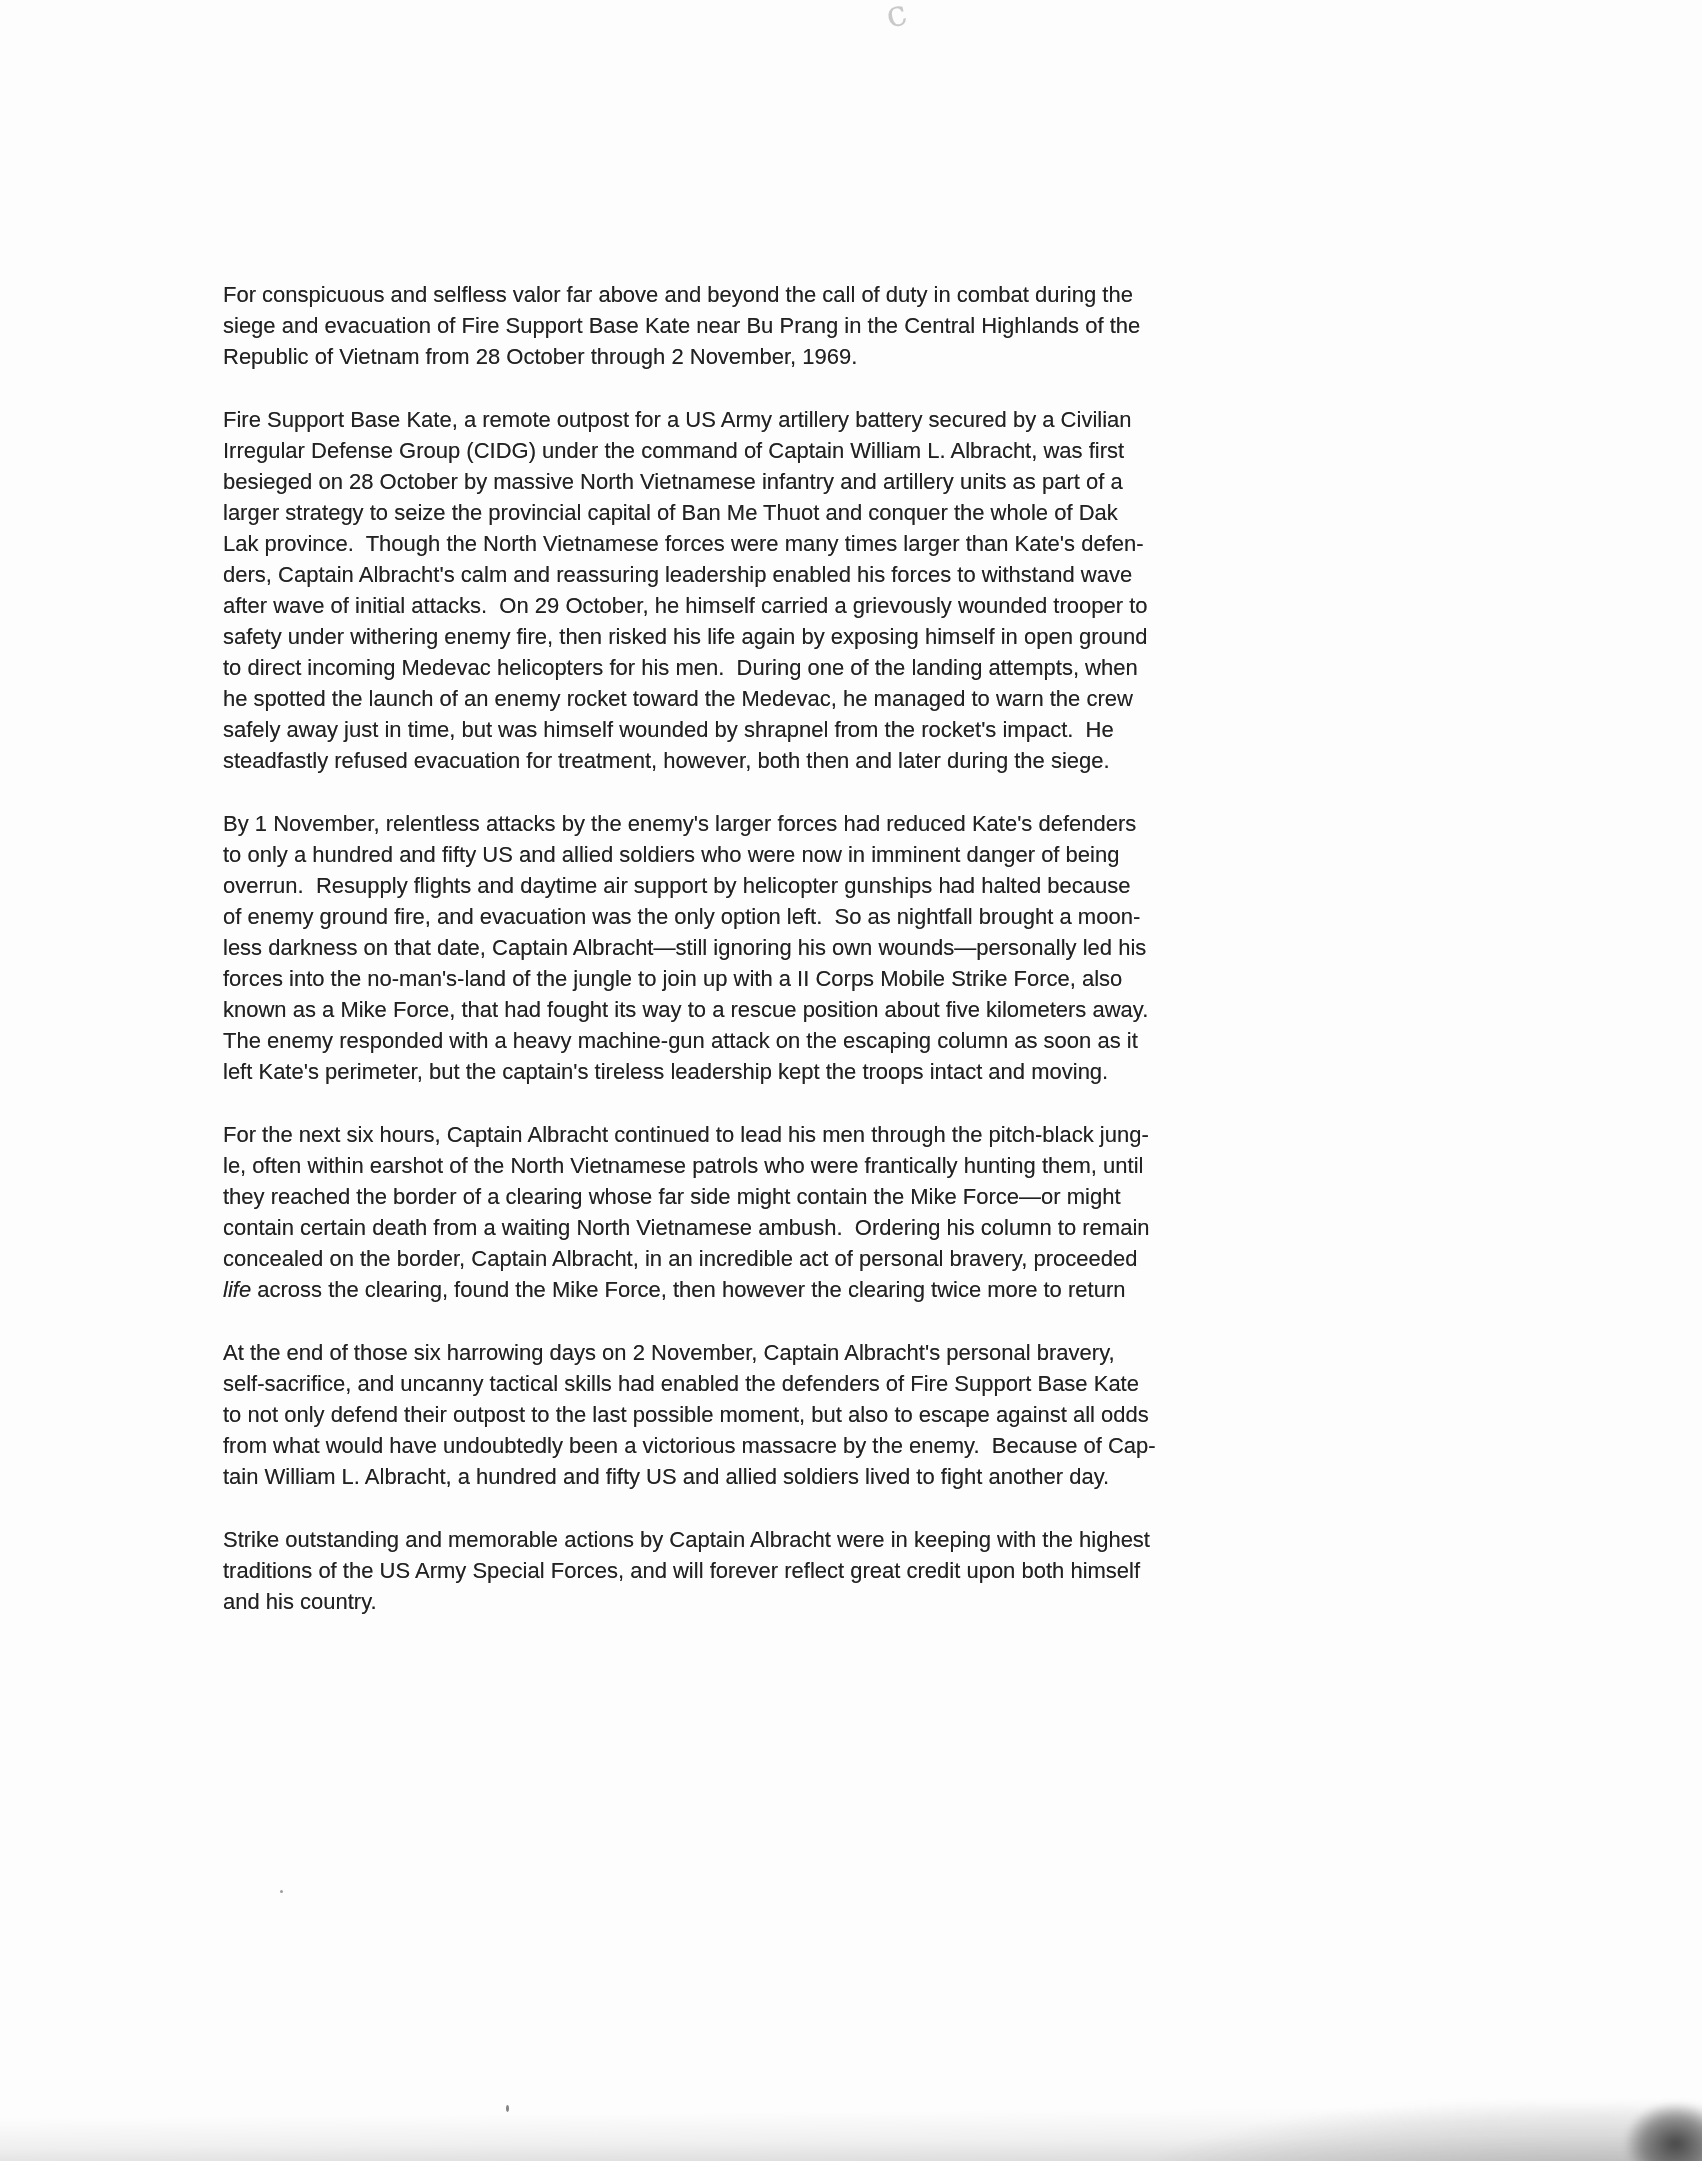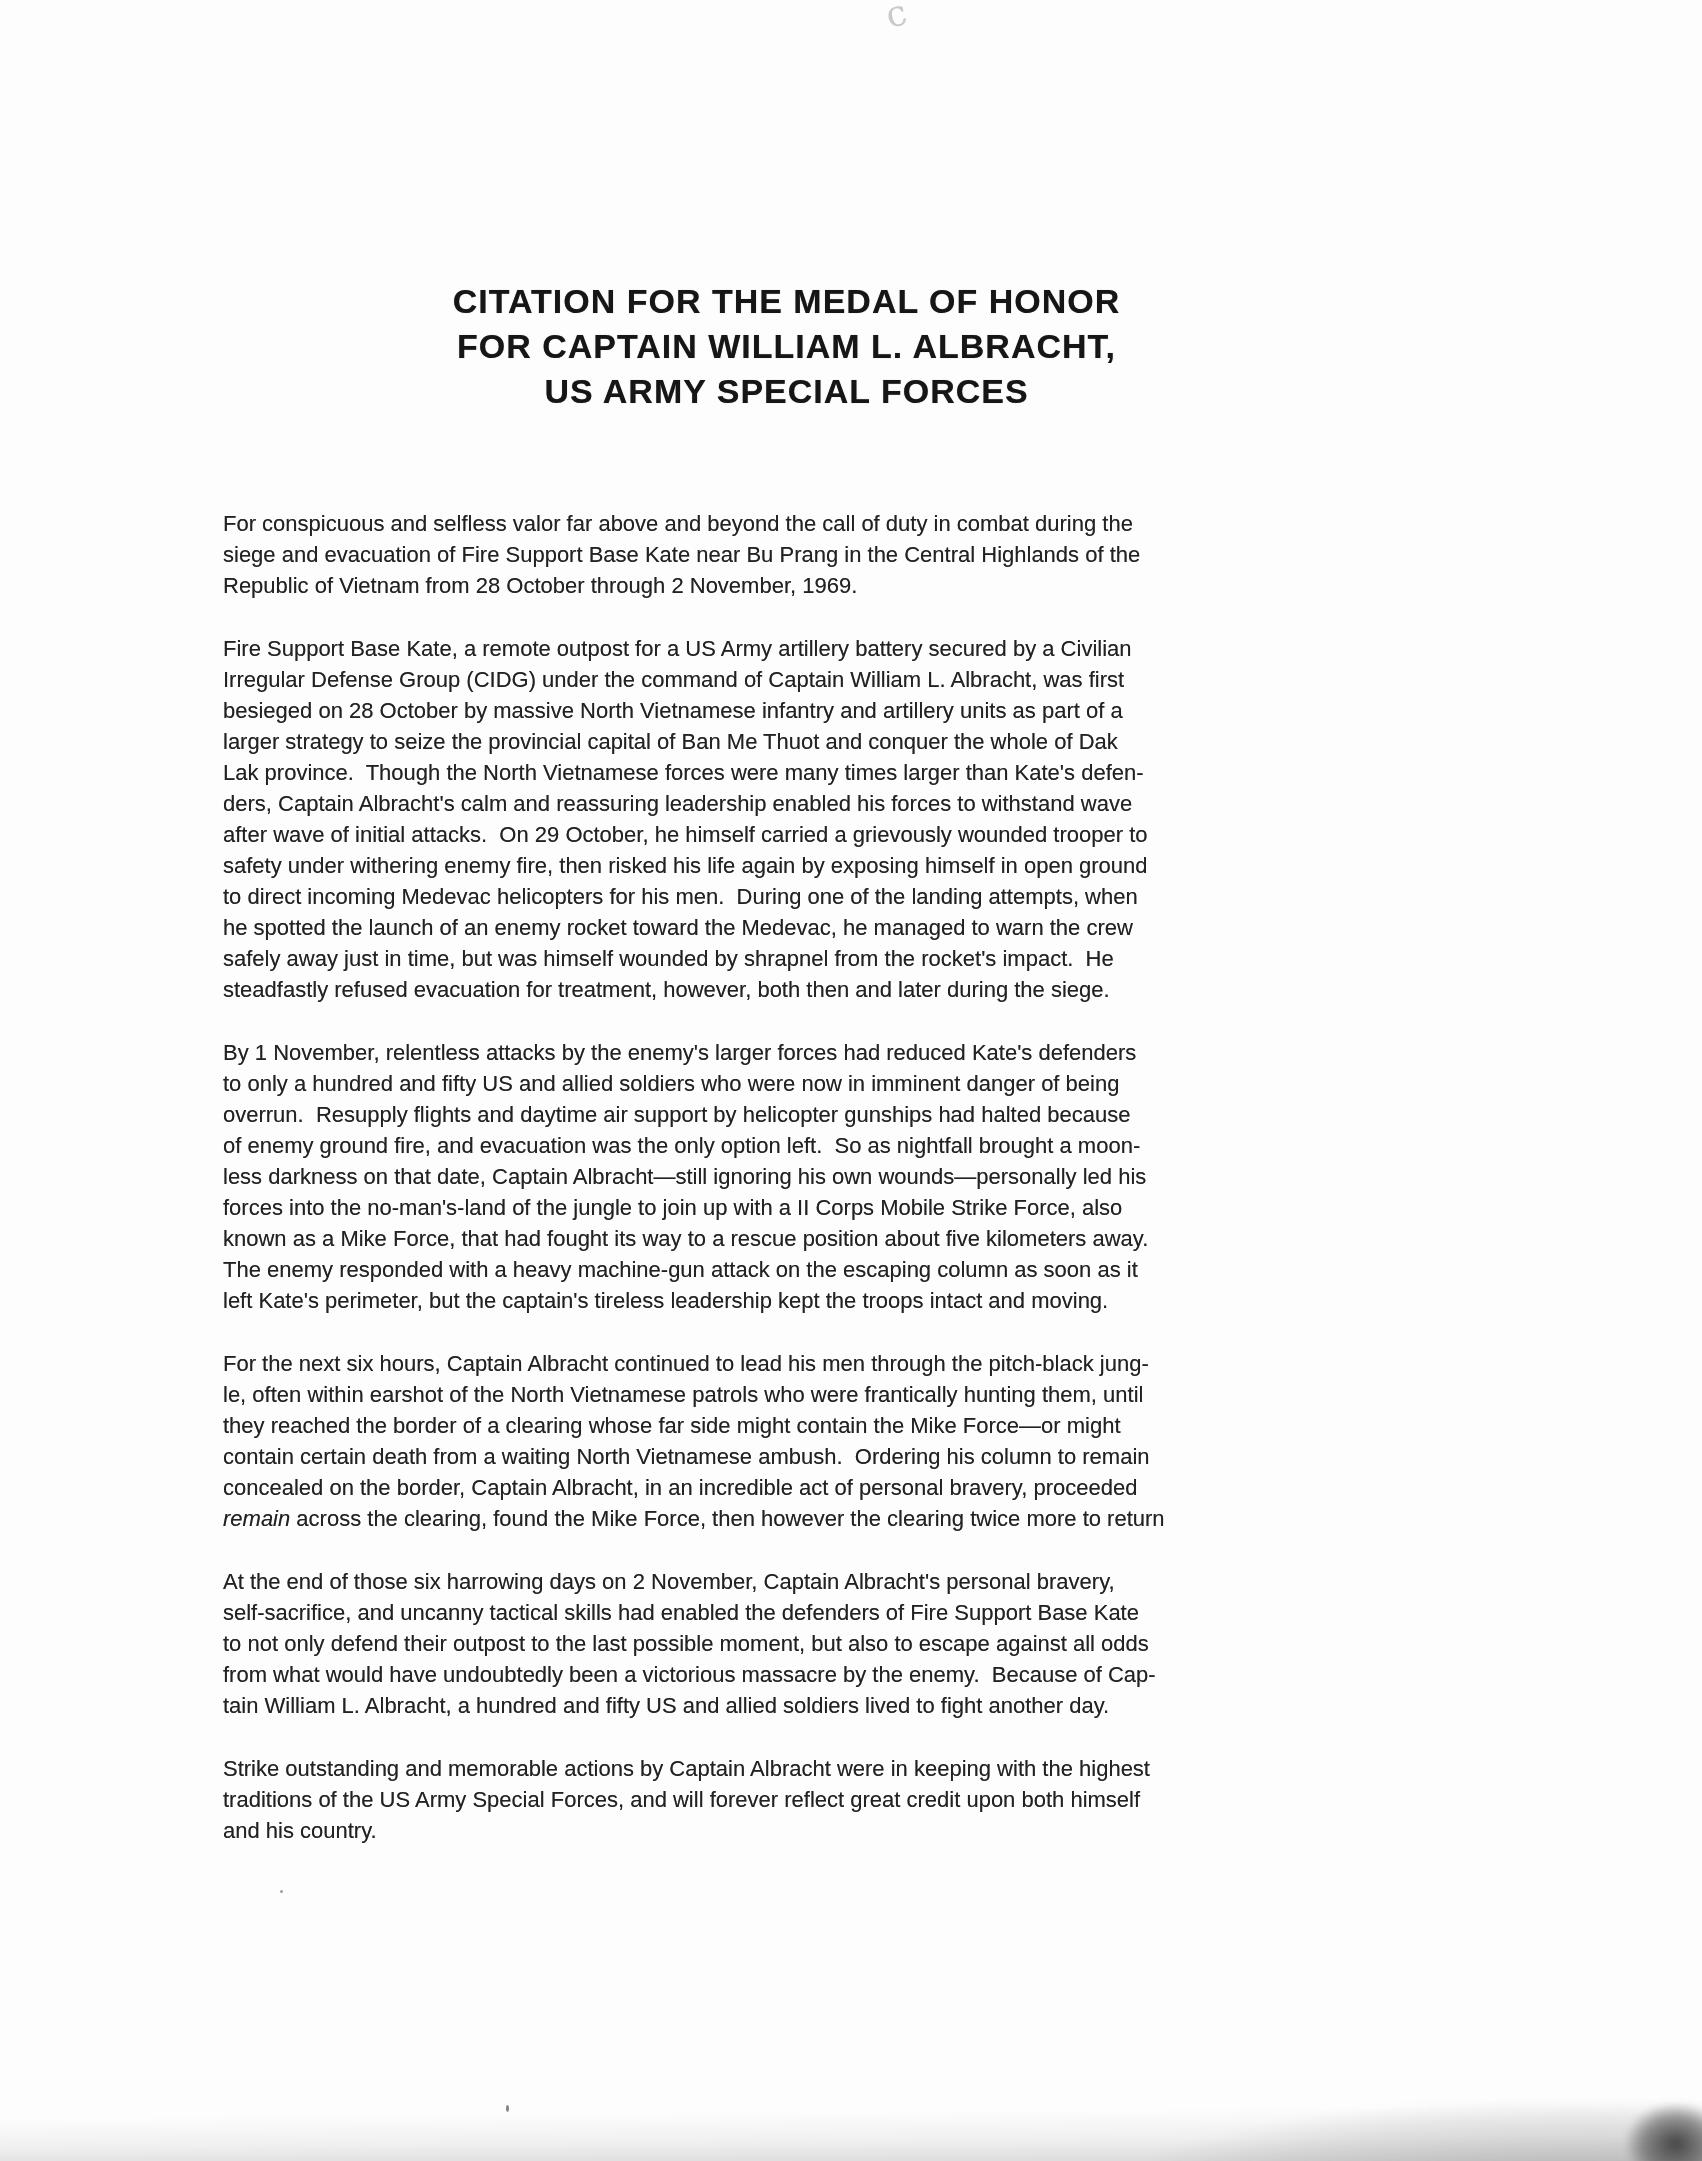--- a/index.html
+++ b/index.html
@@ -122,23 +122,20 @@
 </style>
 </head>
 <body>
 
 <div class="page">
 
   <span class="mark-curve">c</span>
 
   <div class="content">
 
-    <h1 class="doc-title">CITATION FOR THE MEDAL OF HONOR
-FOR CAPTAIN WILLIAM L. ALBRACHT,
-US ARMY SPECIAL FORCES</h1>
 
     <p class="para preamble">For conspicuous and selfless valor far above and beyond the call of duty in combat during the
 siege and evacuation of Fire Support Base Kate near Bu Prang in the Central Highlands of the
 Republic of Vietnam from 28 October through 2 November, 1969.</p>
 
     <p class="para">Fire Support Base Kate, a remote outpost for a US Army artillery battery secured by a Civilian
 Irregular Defense Group (CIDG) under the command of Captain William L. Albracht, was first
 besieged on 28 October by massive North Vietnamese infantry and artillery units as part of a
 larger strategy to seize the provincial capital of Ban Me Thuot and conquer the whole of Dak
 Lak province.  Though the North Vietnamese forces were many times larger than Kate's defen-
@@ -157,21 +154,21 @@
 less darkness on that date, Captain Albracht—still ignoring his own wounds—personally led his
 forces into the no-man's-land of the jungle to join up with a II Corps Mobile Strike Force, also
 known as a Mike Force, that had fought its way to a rescue position about five kilometers away.
 The enemy responded with a heavy machine-gun attack on the escaping column as soon as it
 left Kate's perimeter, but the captain's tireless leadership kept the troops intact and moving.</p>
 
     <p class="para"><span class="block">For the next six hours, Captain Albracht continued to lead his men through the pitch-black jung-
 le, often within earshot of the North Vietnamese patrols who were frantically hunting them, until
 they reached the border of a clearing whose far side might contain the Mike Force—or might
 contain certain death from a waiting North Vietnamese ambush.  Ordering his column to remain
-concealed on the border, Captain Albracht, in an incredible act of personal bravery, proceeded</span><span class="block"><em>remain</em><span> across the clearing, found the Mike Force, then however the clearing twice more to return</span></span></p>
+concealed on the border, Captain Albracht, in an incredible act of personal bravery, proceeded</span><span class="block"><em>life</em><span> across the clearing, found the Mike Force, then however the clearing twice more to return</span></span></p>
 
     <p class="para">At the end of those six harrowing days on 2 November, Captain Albracht's personal bravery,
 self-sacrifice, and uncanny tactical skills had enabled the defenders of Fire Support Base Kate
 to not only defend their outpost to the last possible moment, but also to escape against all odds
 from what would have undoubtedly been a victorious massacre by the enemy.  Because of Cap-
 tain William L. Albracht, a hundred and fifty US and allied soldiers lived to fight another day.</p>
 
     <p class="para">Strike outstanding and memorable actions by Captain Albracht were in keeping with the highest
 traditions of the US Army Special Forces, and will forever reflect great credit upon both himself
 and his country.</p>

